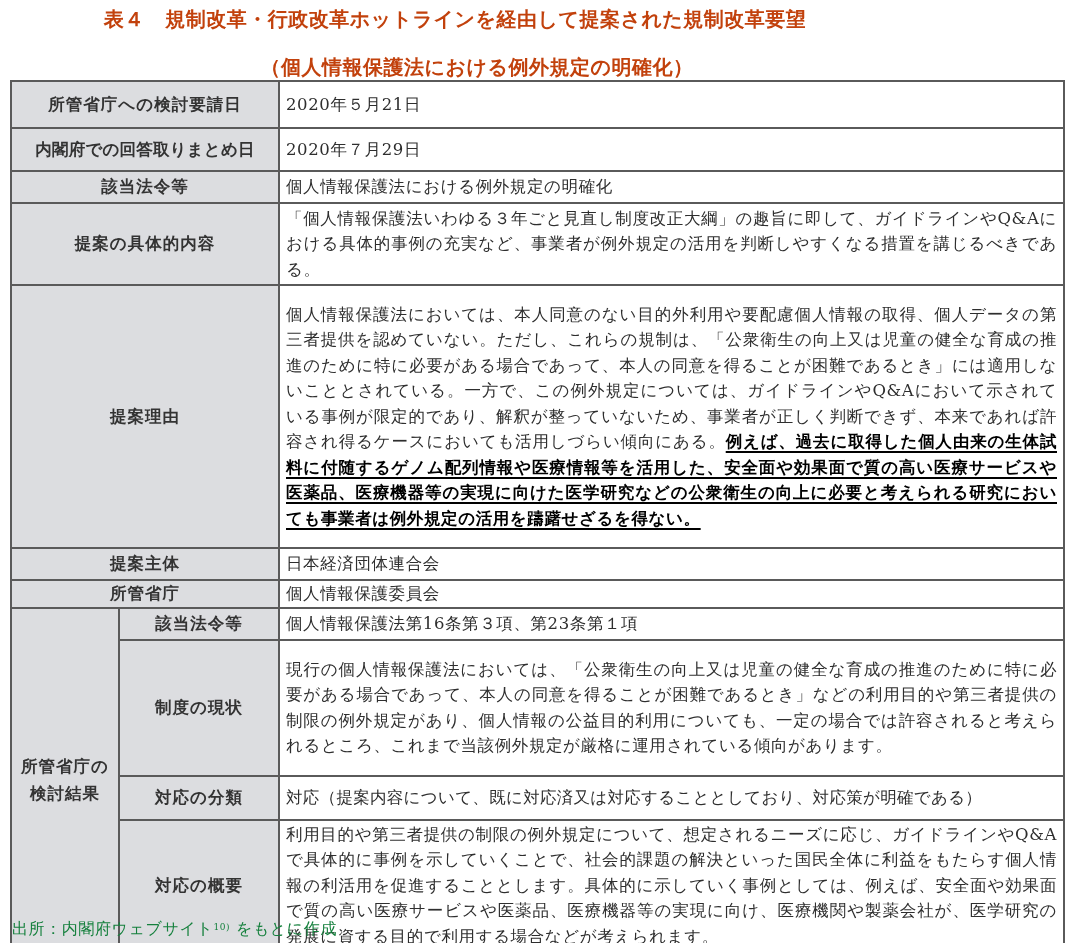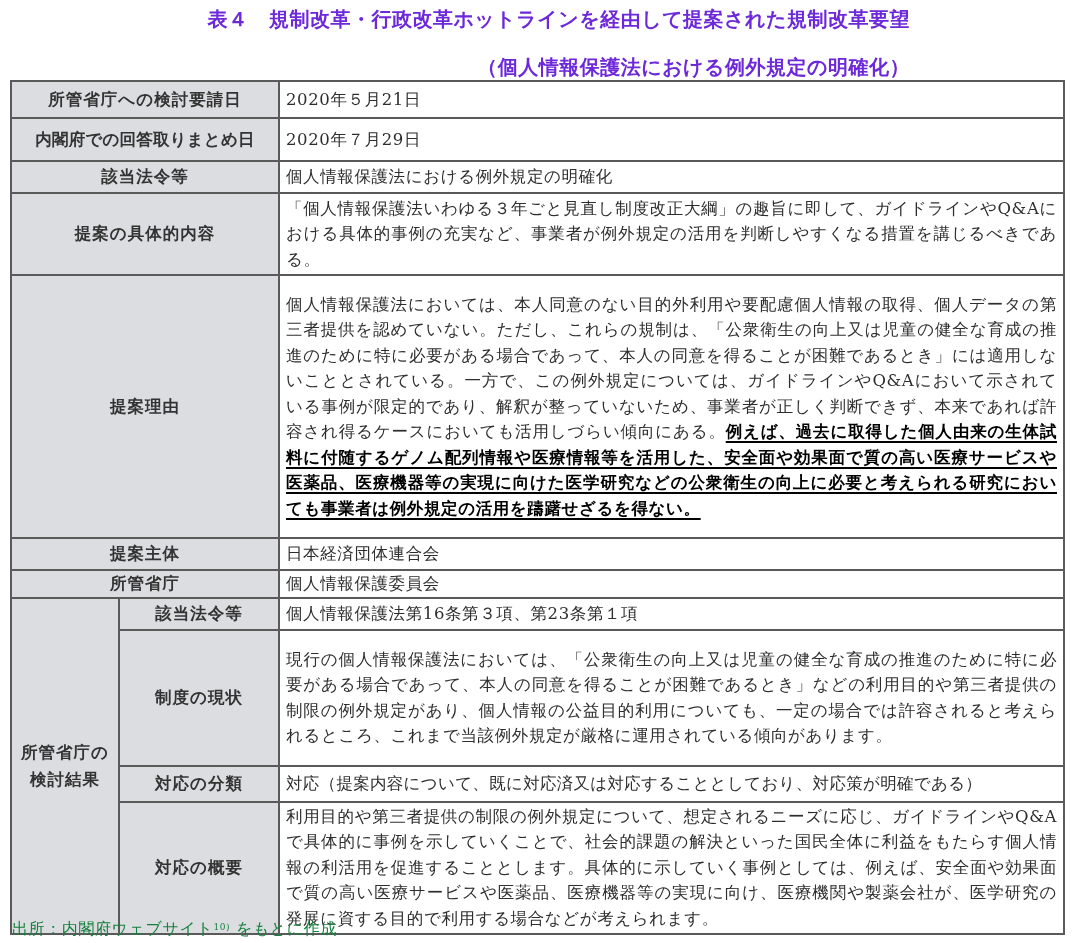--- a/index.html
+++ b/index.html
@@ -13,24 +13,24 @@
       position: relative;
       overflow: hidden;
       font-family: "DejaVu Serif", "Liberation Serif", serif;
       color: #2a2a2a;
     }
     .title-block {
       position: absolute;
       left: 0;
       top: 4px;
       width: 910px;
-      text-align: right;
+      text-align: center;
       font-family: "DejaVu Sans", "Liberation Sans", sans-serif;
       font-weight: bold;
-      color: #6d28d9;
+      color: #c2410c;
     }
     .title-line {
       font-size: 20px;
       line-height: 30px;
       letter-spacing: 0.5px;
     }
     .title-line.sub {
       margin-top: 18px;
       padding-left: 44px;
     }
@@ -98,21 +98,21 @@
   <div class="title-line sub">（個人情報保護法における例外規定の明確化）</div>
 </div>
 
 <table class="main">
   <colgroup>
     <col style="width:108px">
     <col style="width:160px">
     <col style="width:785px">
   </colgroup>
   <tbody>
-    <tr style="height:37px">
+    <tr style="height:47px">
       <td class="label" colspan="2">所管省庁への検討要請日</td>
       <td class="value">2020年５月21日</td>
     </tr>
     <tr style="height:43px">
       <td class="label" colspan="2" style="letter-spacing:0.2px">内閣府での回答取りまとめ日</td>
       <td class="value">2020年７月29日</td>
     </tr>
     <tr style="height:32px">
       <td class="label" colspan="2">該当法令等</td>
       <td class="value">個人情報保護法における例外規定の明確化</td>
@@ -135,21 +135,21 @@
     </tr>
     <tr style="height:32px">
       <td class="label" rowspan="4" style="line-height:27px"><span>所管省庁の</span><br><span>検討結果</span></td>
       <td class="label sub">該当法令等</td>
       <td class="value">個人情報保護法第16条第３項、第23条第１項</td>
     </tr>
     <tr style="height:136px">
       <td class="label sub">制度の現状</td>
       <td class="value">現行の個人情報保護法においては、「公衆衛生の向上又は児童の健全な育成の推進のために特に必要がある場合であって、本人の同意を得ることが困難であるとき」などの利用目的や第三者提供の制限の例外規定があり、個人情報の公益目的利用についても、一定の場合では許容されると考えられるところ、これまで当該例外規定が厳格に運用されている傾向があります。</td>
     </tr>
-    <tr style="height:36px">
+    <tr style="height:44px">
       <td class="label sub">対応の分類</td>
       <td class="value" style="letter-spacing:0.3px">対応（提案内容について、既に対応済又は対応することとしており、対応策が明確である）</td>
     </tr>
     <tr style="height:132px">
       <td class="label sub">対応の概要</td>
       <td class="value">利用目的や第三者提供の制限の例外規定について、想定されるニーズに応じ、ガイドラインやQ&amp;Aで具体的に事例を示していくことで、社会的課題の解決といった国民全体に利益をもたらす個人情報の利活用を促進することとします。具体的に示していく事例としては、例えば、安全面や効果面で質の高い医療サービスや医薬品、医療機器等の実現に向け、医療機関や製薬会社が、医学研究の発展に資する目的で利用する場合などが考えられます。</td>
     </tr>
   </tbody>
 </table>
 

